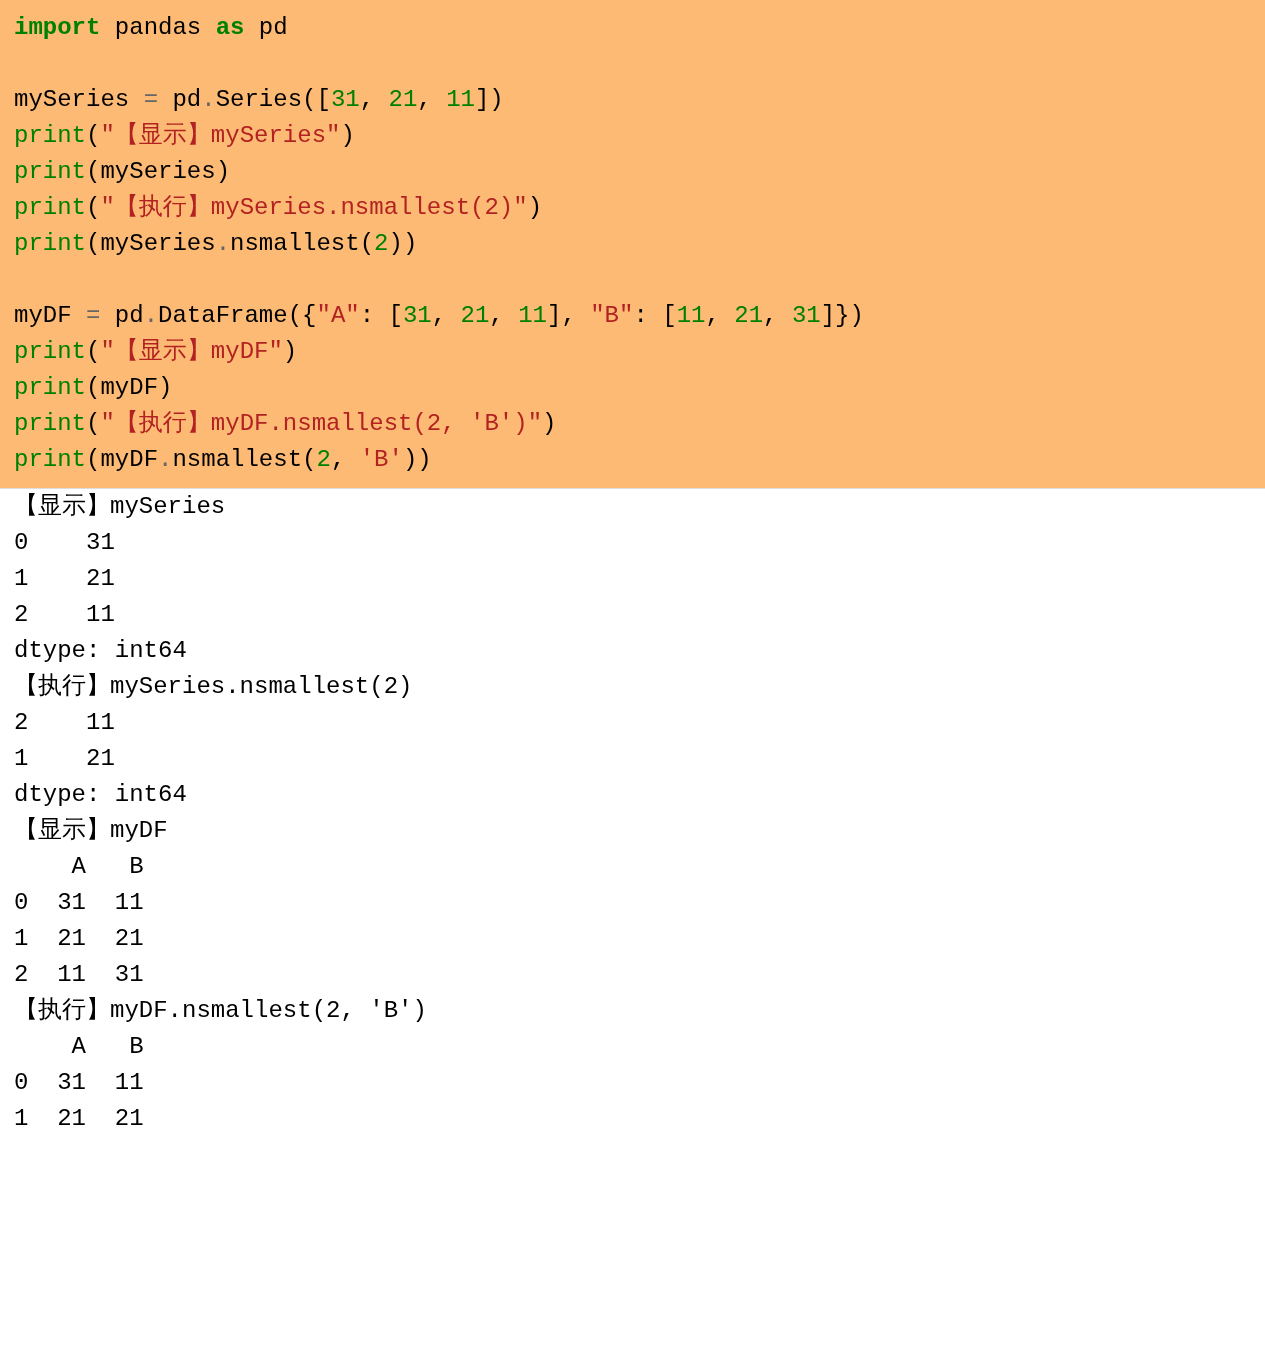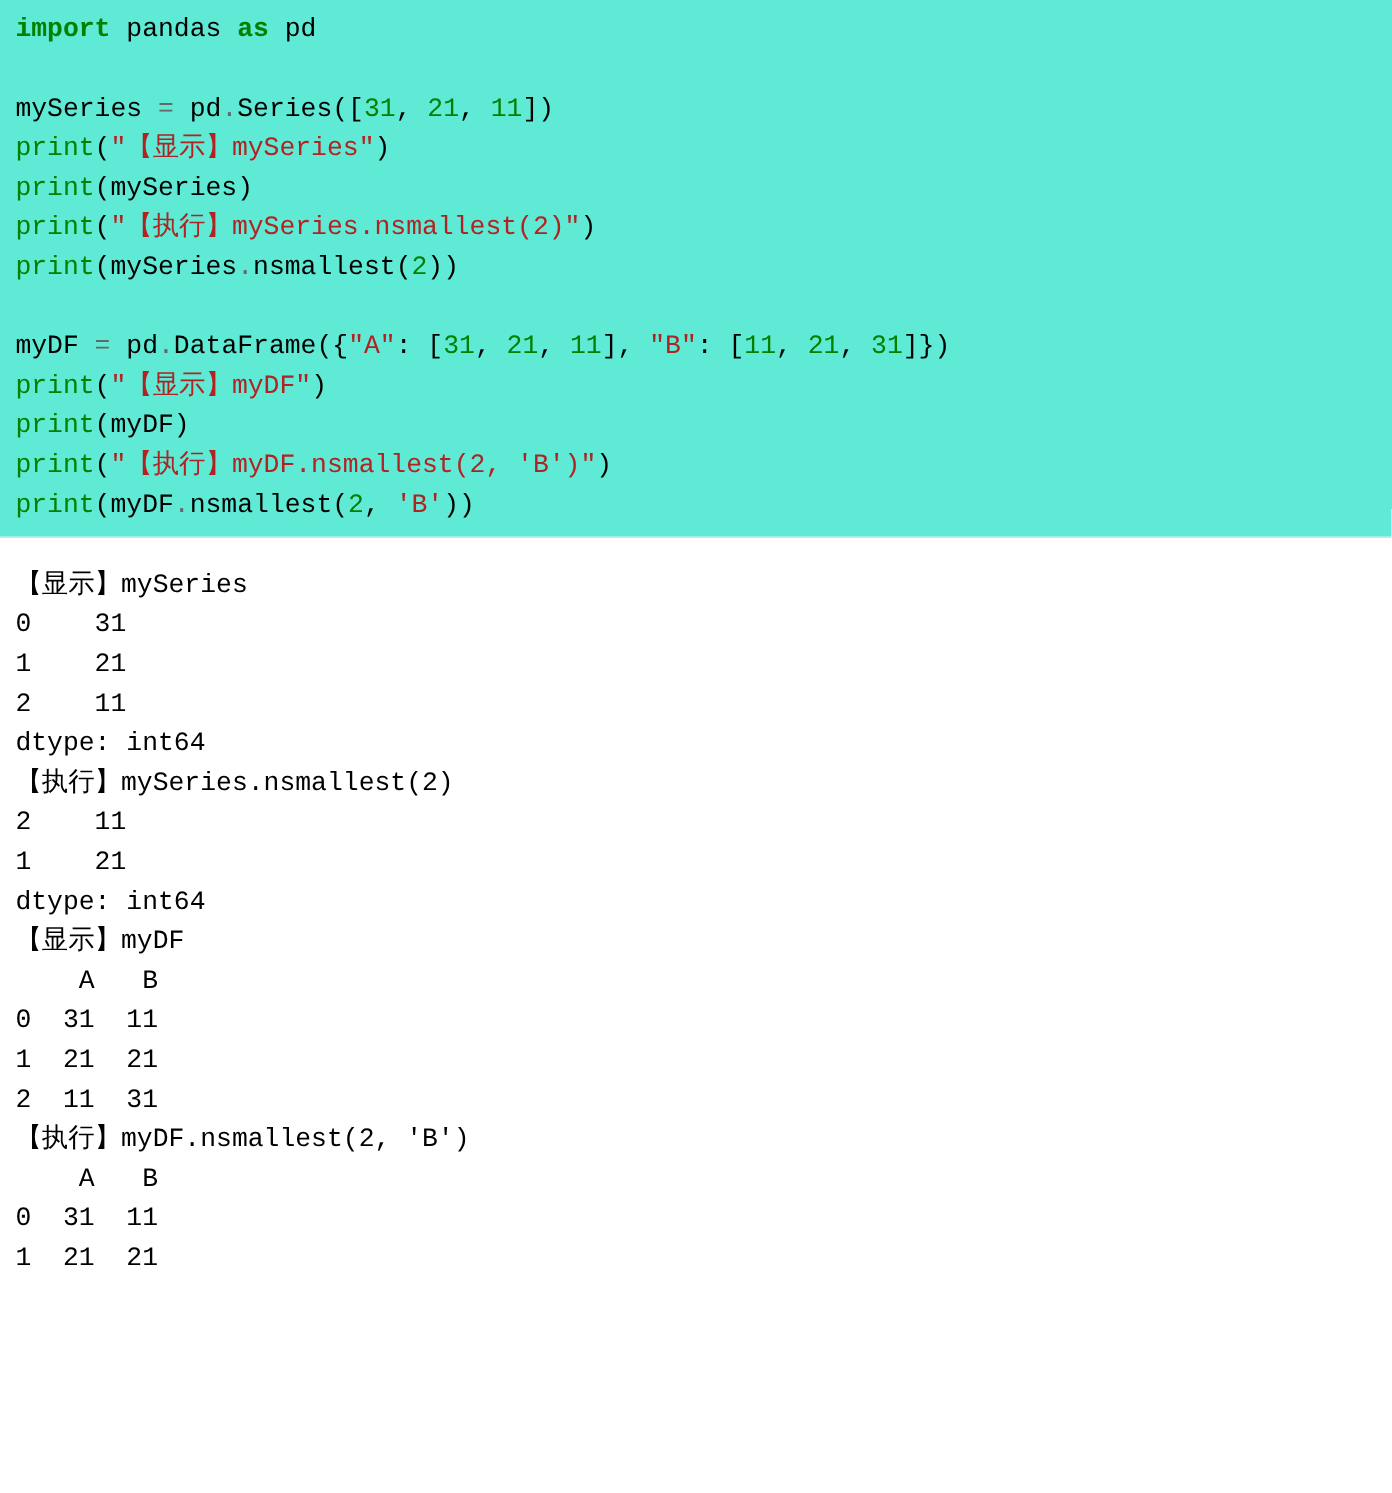--- a/index.html
+++ b/index.html
@@ -7,27 +7,27 @@
       padding: 0;
       box-sizing: border-box;
     }
     body {
       font-family: "Courier New", monospace;
       font-size: 24px;
       line-height: 1.5;
       background: #fff;
     }
     .code-block {
-      background: #5eead4;
+      background: #fdba74;
       padding: 10px 14px;
       white-space: pre;
     }
     .output-block {
       background: #fff;
-      padding: 26px 14px;
+      padding: 0 14px;
       white-space: pre;
       border-top: 1px solid #ddd;
     }
     .kw-import { color: #008000; font-weight: bold; }
     .kw-as { color: #008000; font-weight: bold; }
     .op { color: #666666; }
     .fn { color: #008000; }
     .str { color: #b22222; }
     .num { color: #008000; }
     .txt { color: #000; }

